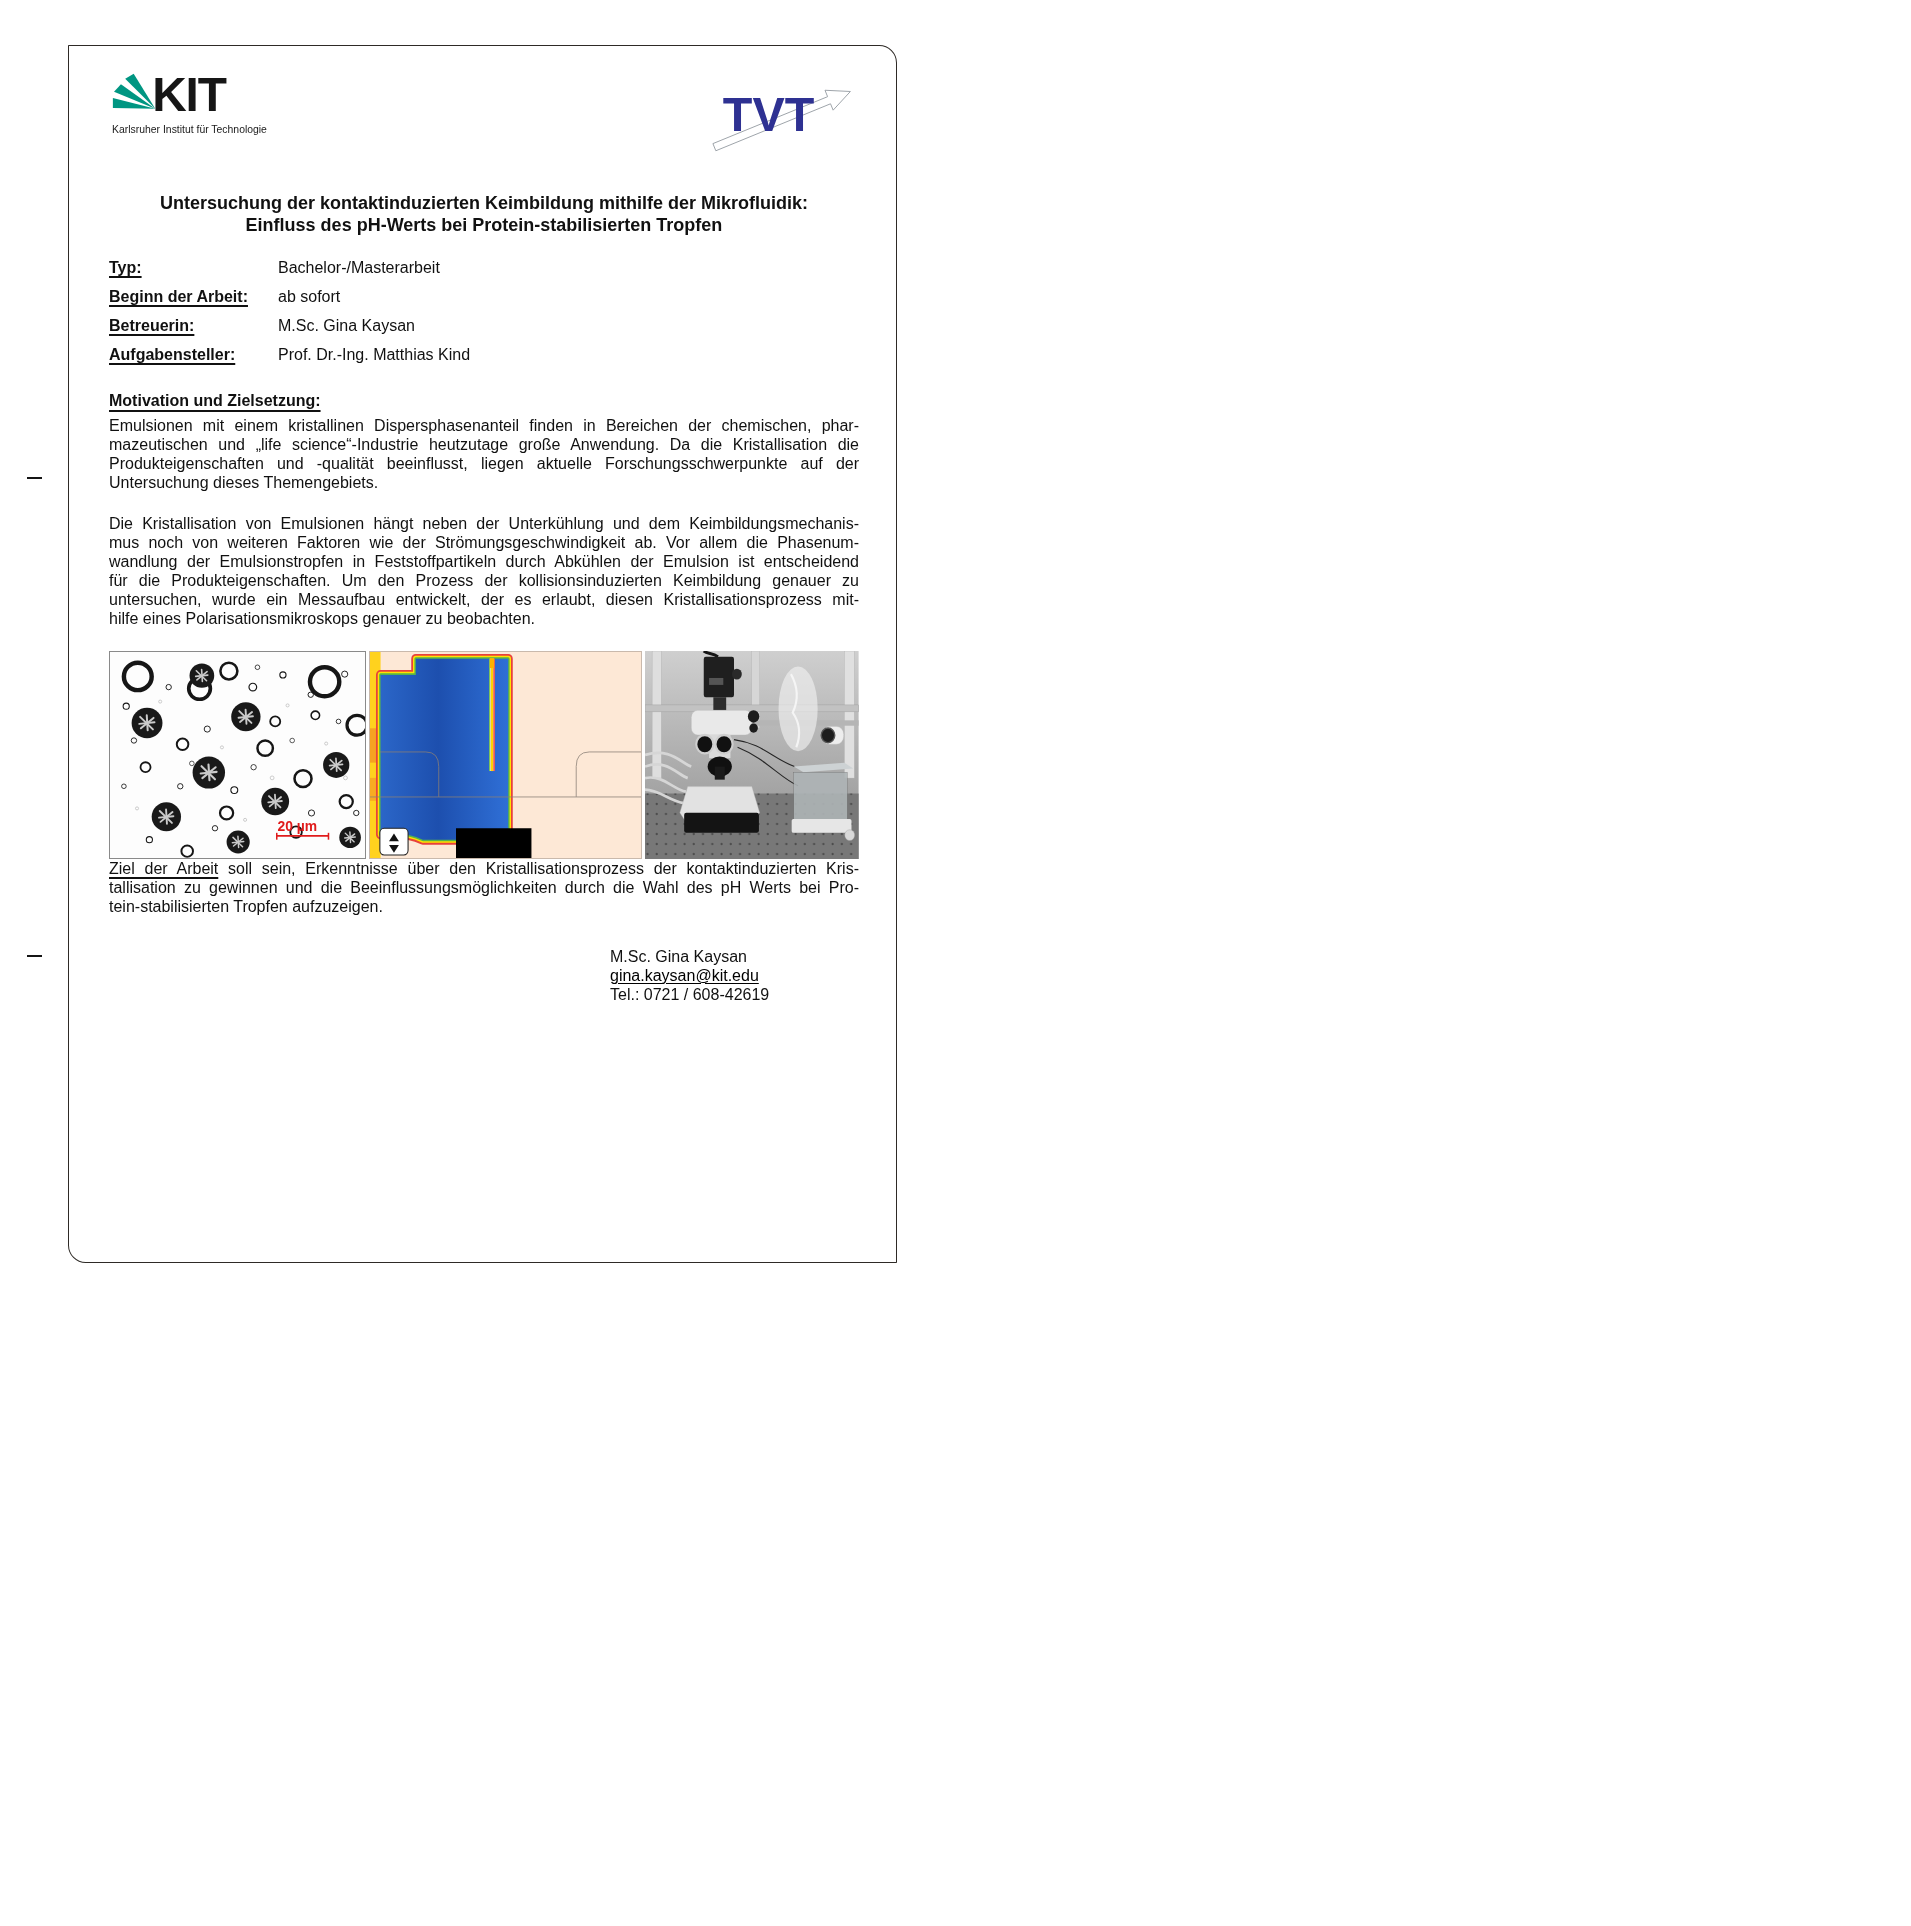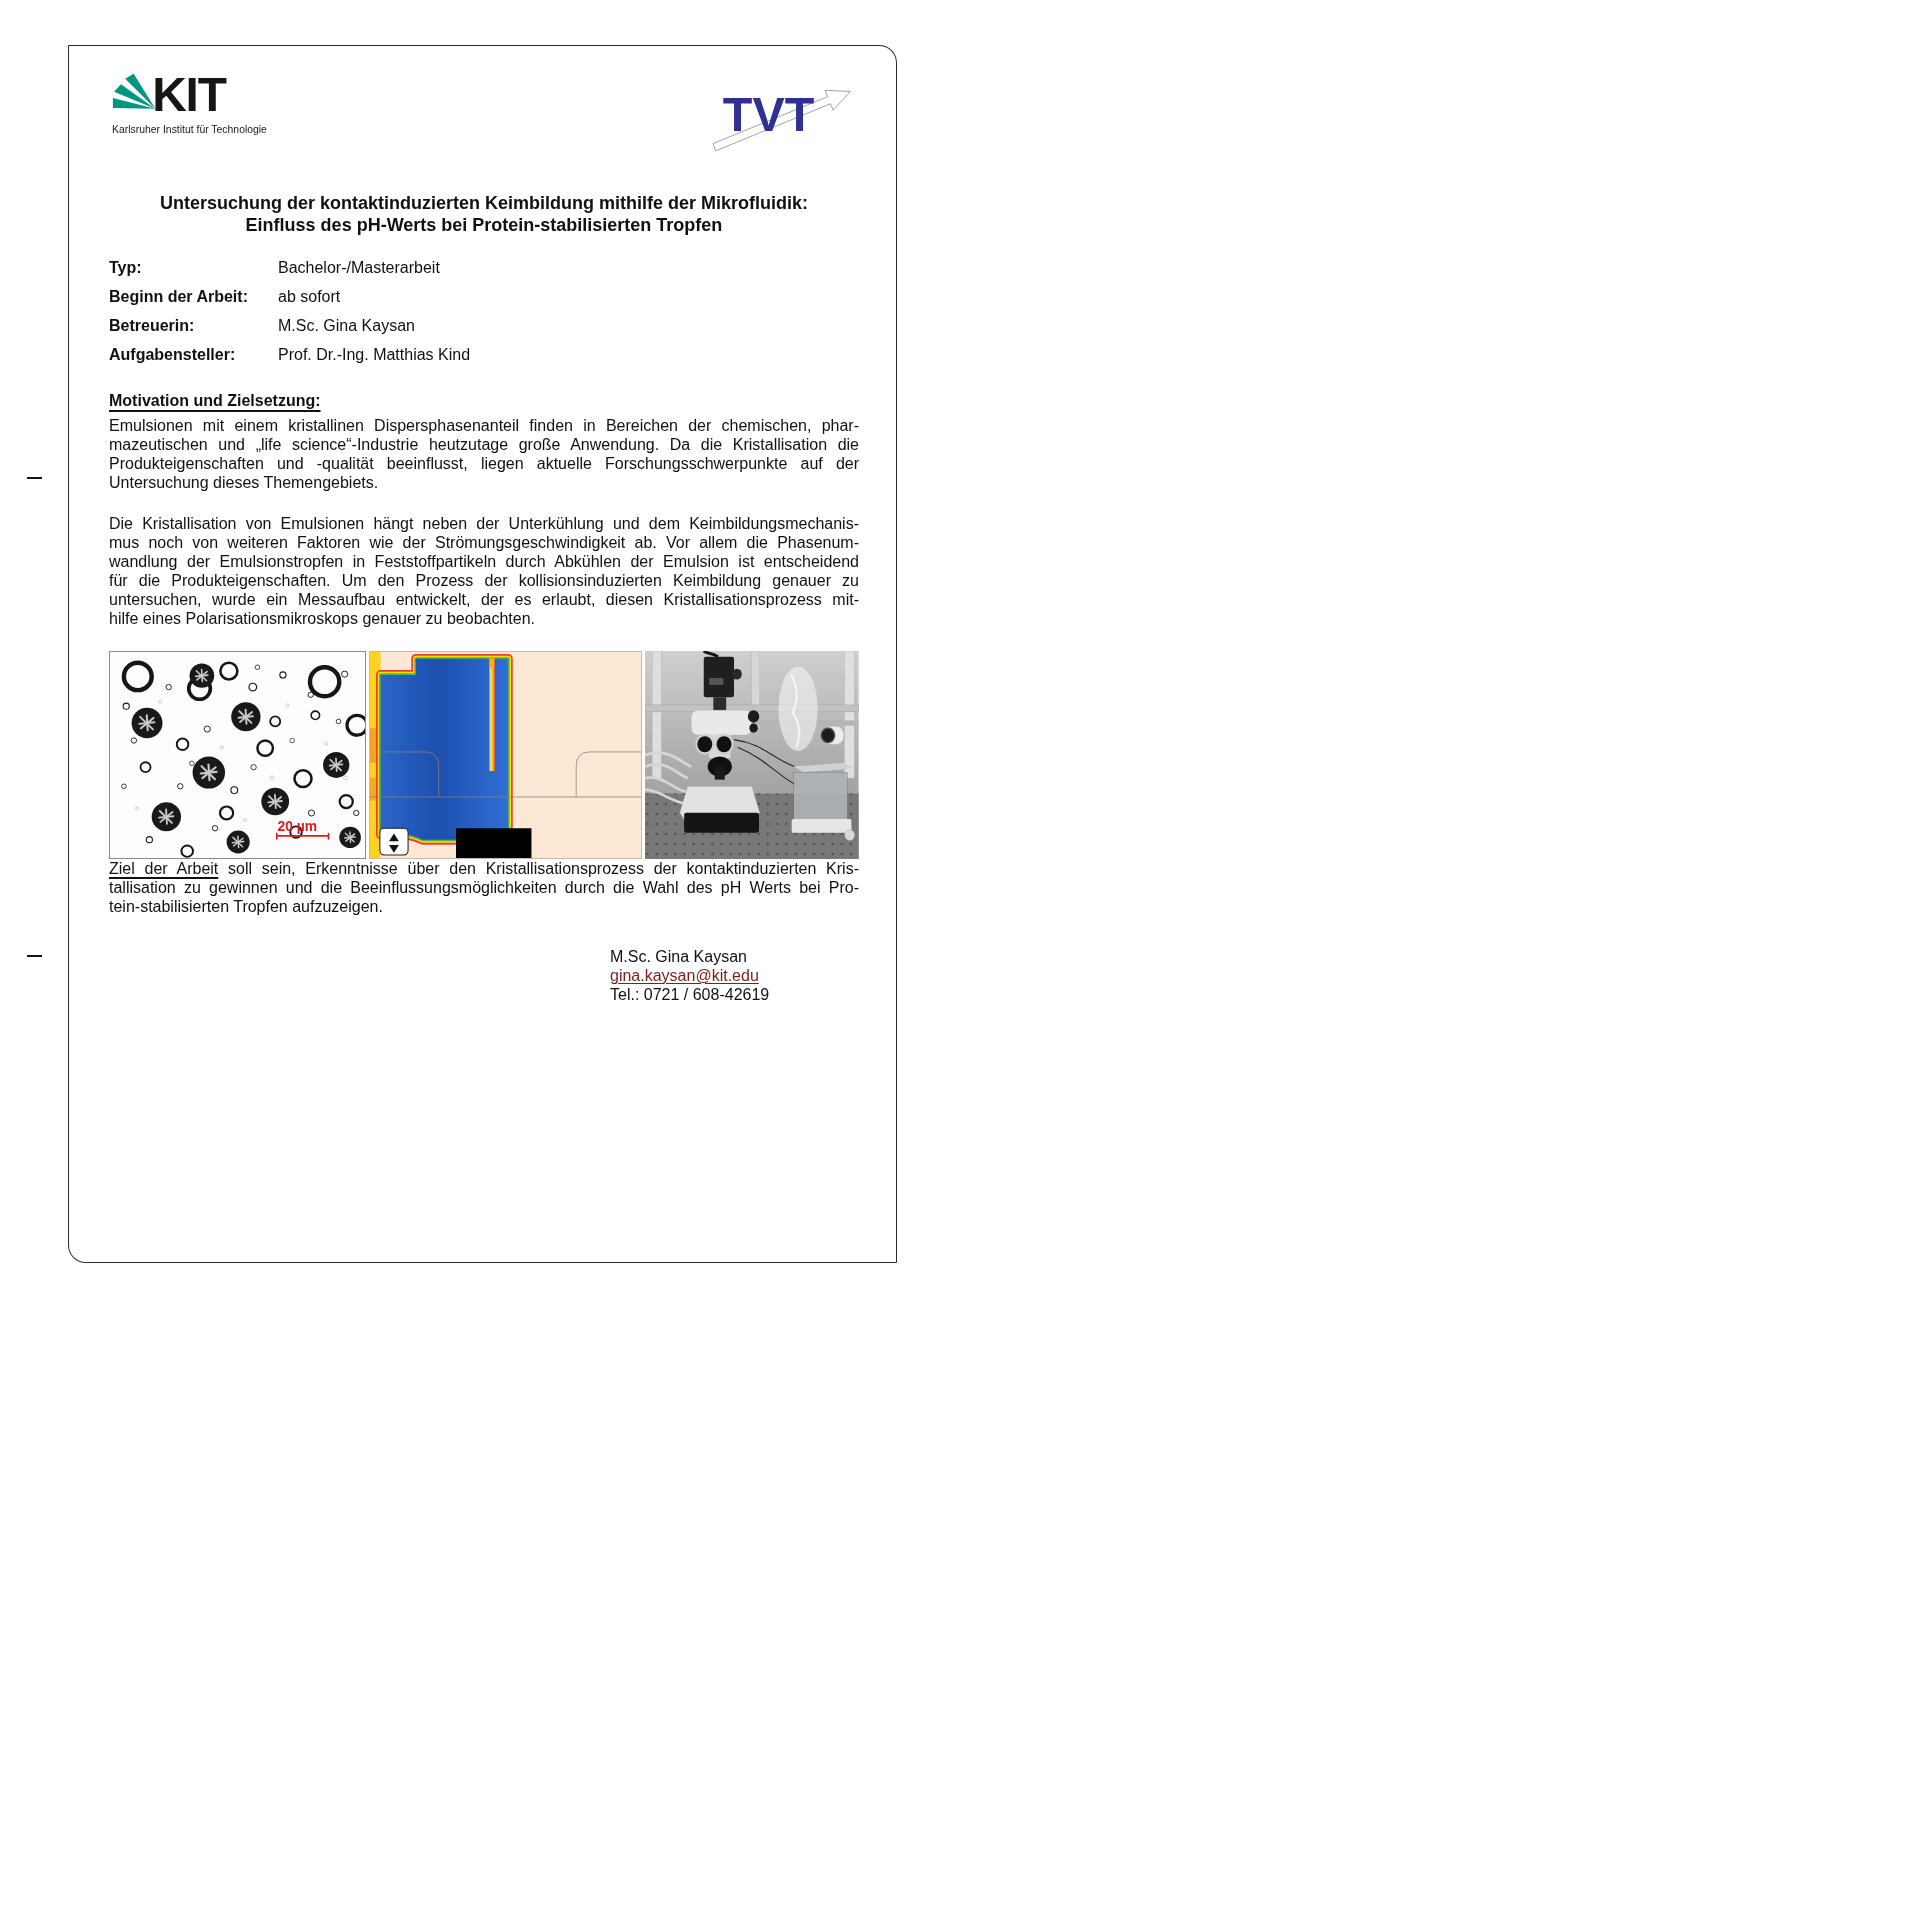--- a/index.html
+++ b/index.html
@@ -24,40 +24,40 @@
     box-sizing:border-box;
     background:#ffffff;
   }
   .content{padding:23px 37px 0 40px;}
   .header-row{display:flex;justify-content:space-between;align-items:flex-start;}
   .kit-logo{margin-top:2.3px;}
   .tvt-logo{margin-top:8.5px;margin-right:3.9px;}
   .doc-title{margin-top:37px;text-align:center;font-weight:bold;font-size:18px;line-height:22px;}
   .details{margin-top:21.6px;}
   .detail-row{display:flex;font-size:16px;line-height:19px;margin-bottom:10px;}
-  .detail-label{width:169px;font-weight:bold;text-decoration-thickness:1.5px;text-underline-offset:3.1px;flex:0 0 auto;}
+  .detail-label{width:169px;font-weight:bold;text-decoration:underline;text-decoration-thickness:1.5px;text-underline-offset:3.1px;flex:0 0 auto;}
   .detail-value{flex:1;}
   .section-heading{margin-top:27px;font-size:16px;line-height:19px;font-weight:bold;text-decoration:underline;text-decoration-thickness:1.5px;text-underline-offset:3.5px;}
   .para{font-size:16px;line-height:19px;}
   .p1{margin-top:6.2px;}
   .p2{margin-top:21.6px;}
   .jline{text-align:justify;text-align-last:justify;}
   .jline.last{text-align-last:left;}
   .figures{margin-top:23px;display:flex;gap:3.1px;}
   .fig{height:208px;box-sizing:border-box;}
   .fig svg{display:block;width:100%;height:100%;}
   .fig1{width:262px;border:1.5px solid #8a8a8a;}
   .fig2{width:279px;border:0.4px solid #c9b9ac;}
   .fig3{width:218px;}
   .caption{margin-top:11.6px;font-size:15.4px;line-height:18.5px;}
   .goal{}
   .ul-lead{text-decoration:underline;text-decoration-thickness:1.5px;text-underline-offset:3.1px;}
   .closing{margin-top:40px;}
   .contact{margin-top:31px;margin-left:501px;font-size:16px;line-height:19px;}
-  .contact a{color:#7f1d1d;text-decoration:underline;text-decoration-thickness:1.2px;text-underline-offset:2.3px;}
+  .contact a{color:#000000;text-decoration:underline;text-decoration-thickness:1.2px;text-underline-offset:2.3px;}
 </style>
 </head>
 <body>
 
 <div class="page">
 
   <div class="fold-mark m1"></div>
   <div class="fold-mark m2"></div>
 
   <div class="frame">

